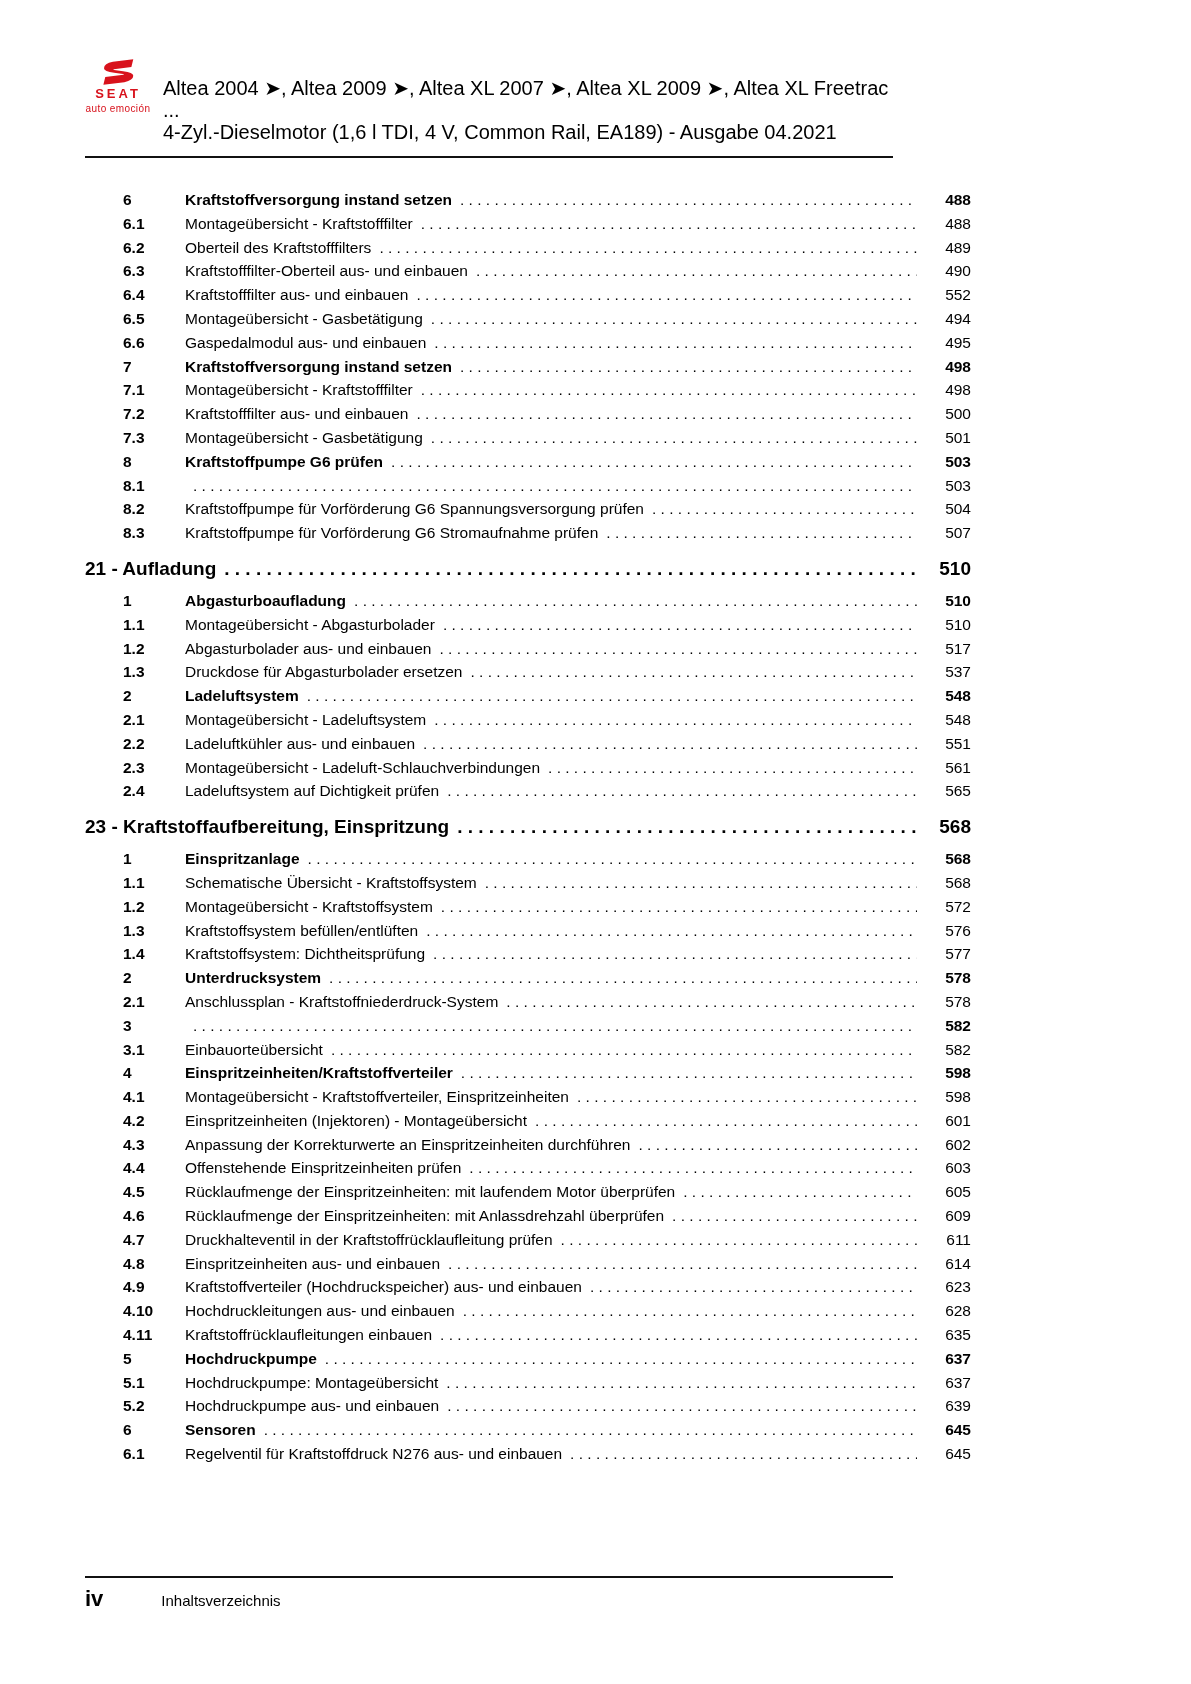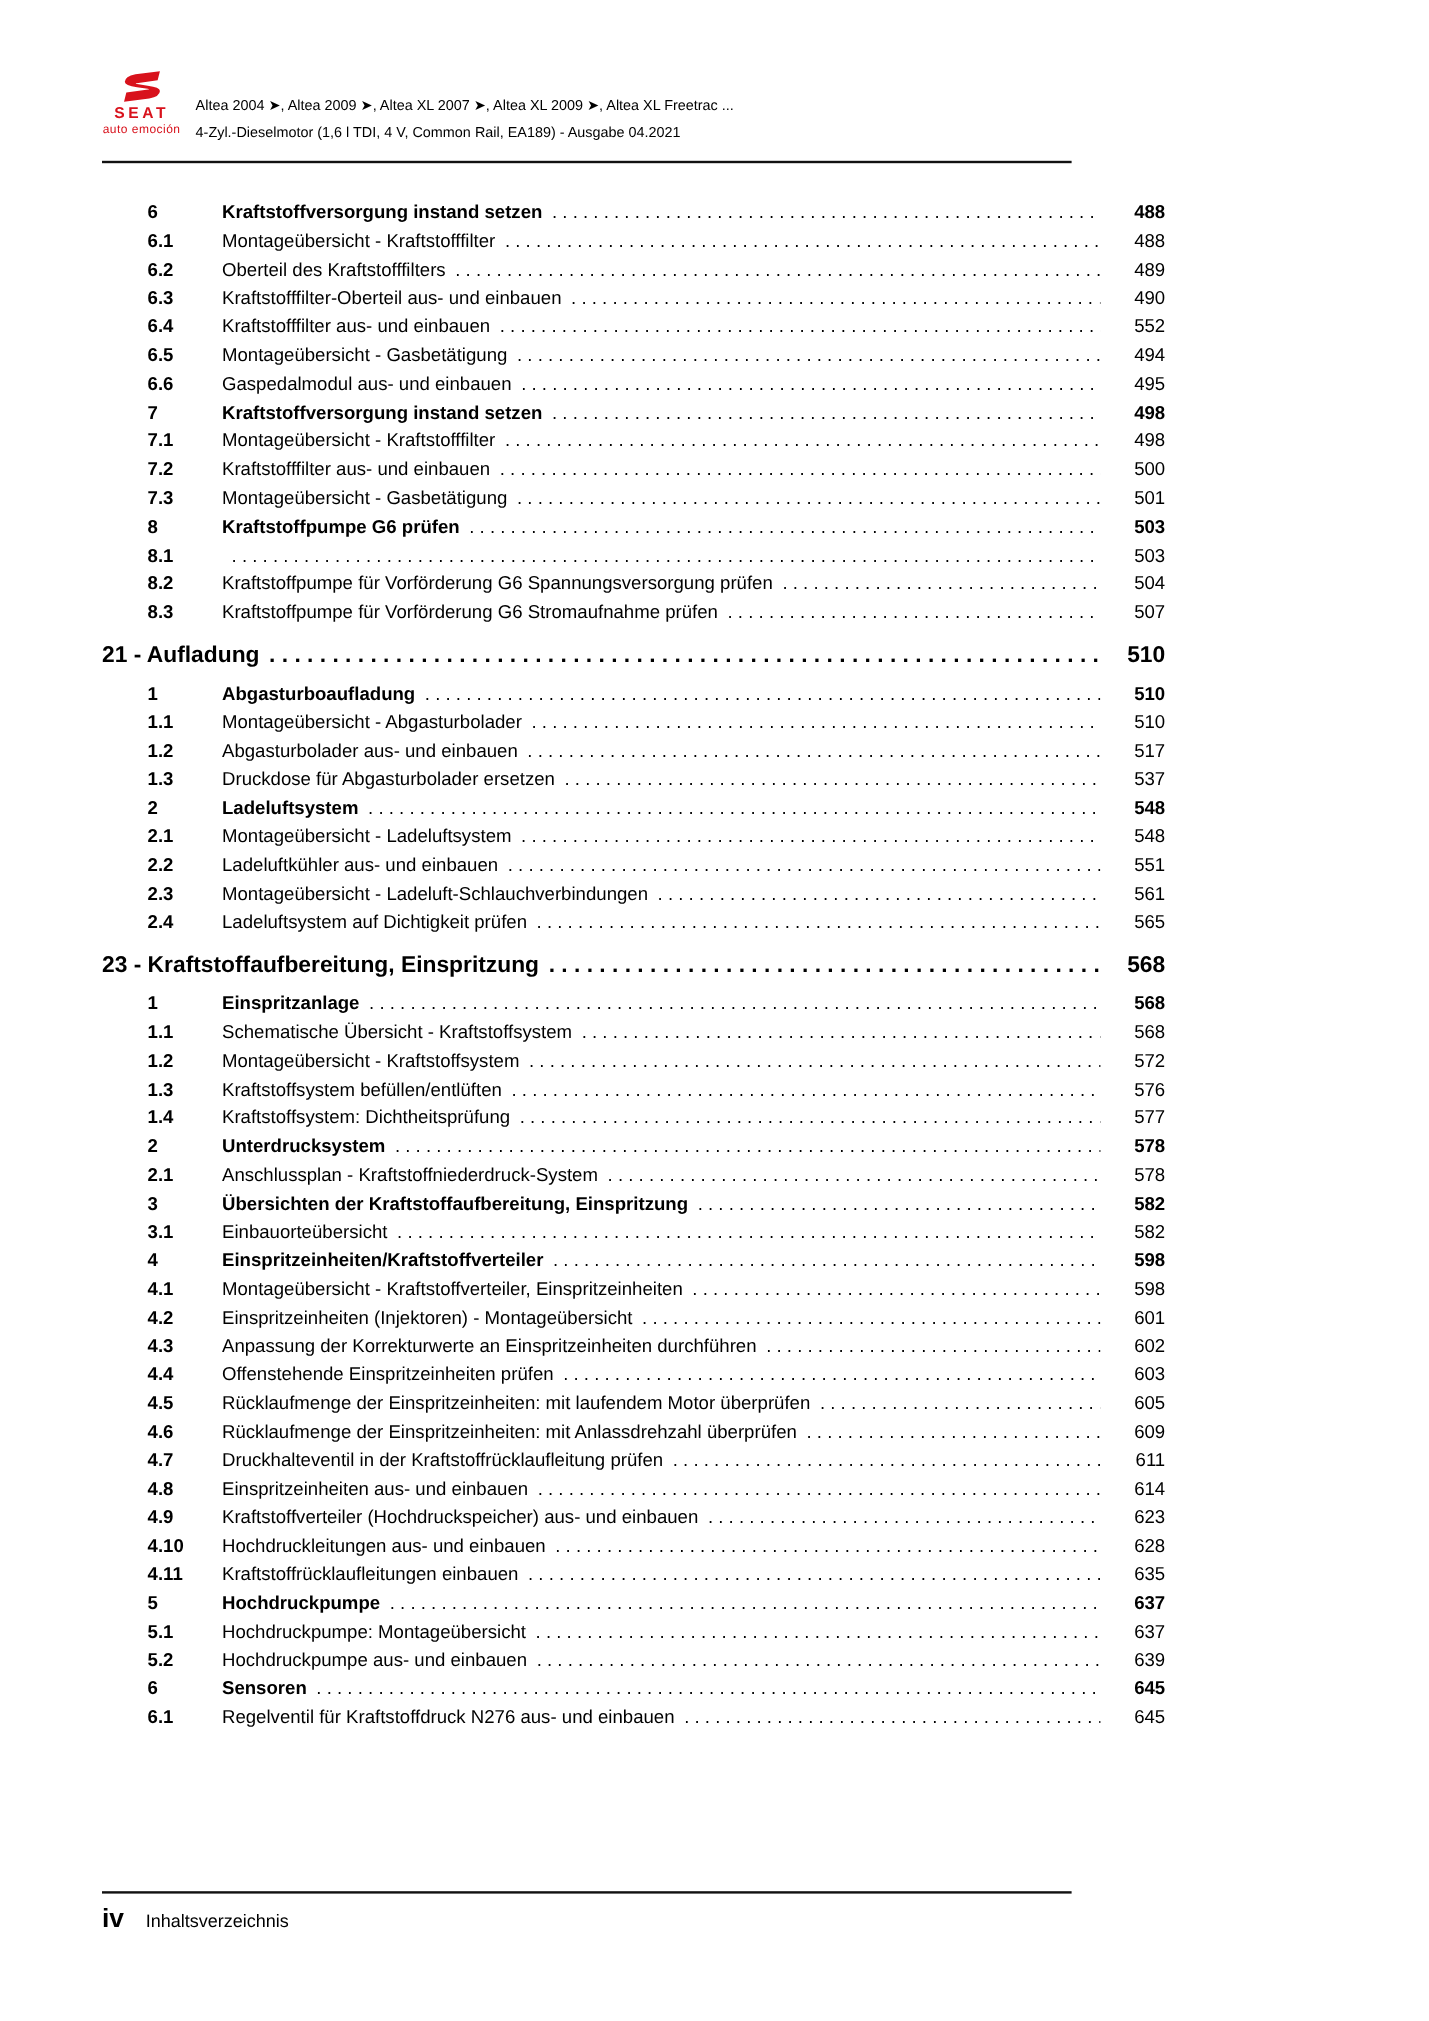--- a/index.html
+++ b/index.html
@@ -22,21 +22,21 @@
   .logo { flex: 0 0 66px; text-align: center; }
   .logo svg { display: block; margin: 0 auto; }
   .logo-word {
     color: #d8121c; font-weight: bold; font-size: 13px;
     letter-spacing: 3px; line-height: 1.1; margin-top: 1px;
   }
   .logo-tagline {
     color: #d8121c; font-size: 10px; letter-spacing: 0.4px;
     white-space: nowrap; margin-top: 2px;
   }
-  .header-text { margin: 19px 0 0 12px; font-size: 12px; line-height: 22px; }
+  .header-text { margin: 19px 0 0 12px; font-size: 20px; line-height: 22px; }
 
   .rule { border-top: 2px solid #111; height: 0; }
   .header-rule { margin-top: 13px; }
 
   
   .toc { width: 886px; margin-top: 30px; font-size: 15.5px; }
   .toc-row {
     display: flex; align-items: baseline;
     line-height: 23.8px; height: 23.8px;
     padding-left: 38px;
@@ -61,21 +61,21 @@
 
   .toc-chapter {
     display: flex; align-items: flex-start;
     font-size: 19px; font-weight: bold;
     line-height: 30px; margin-top: 9px; margin-bottom: 5px;
   }
   .toc-chapter .leader { font-weight: bold; }
 
   
   .footer { position: absolute; top: 1576px; left: 85px; right: 84px; }
-  .footer-row { display: flex; align-items: baseline; margin-top: 8px; }
+  .footer-row { display: flex; align-items: baseline; margin-top: 8px; gap: 40px; }
   .footer-page { font-size: 22px; font-weight: bold; }
   .footer-label { font-size: 15px; margin-left: 18px; }
 </style>
 </head>
 <body>
 
 <div class="page">
 
   <header class="header">
     <div class="logo">
@@ -317,21 +317,20 @@
 
   <div class="toc-row">
     <span class="num">2.1</span>
     <span class="label">Anschlussplan - Kraftstoffniederdruck-System</span>
     <span class="leader"></span>
     <span class="pageno">578</span>
   </div>
 
   <div class="toc-row bold">
     <span class="num">3</span>
-    <span class="label">Übersichten der Kraftstoffaufbereitung, Einspritzung</span>
     <span class="leader"></span>
     <span class="pageno">582</span>
   </div>
 
   <div class="toc-row">
     <span class="num">3.1</span>
     <span class="label">Einbauorteübersicht</span>
     <span class="leader"></span>
     <span class="pageno">582</span>
   </div>

